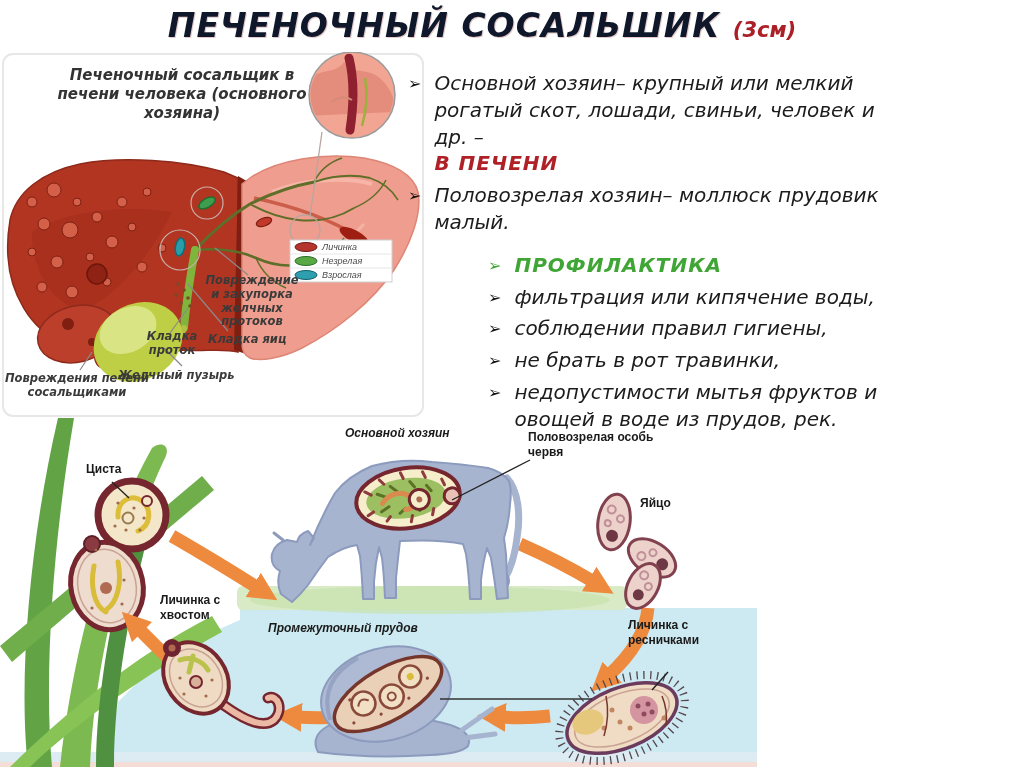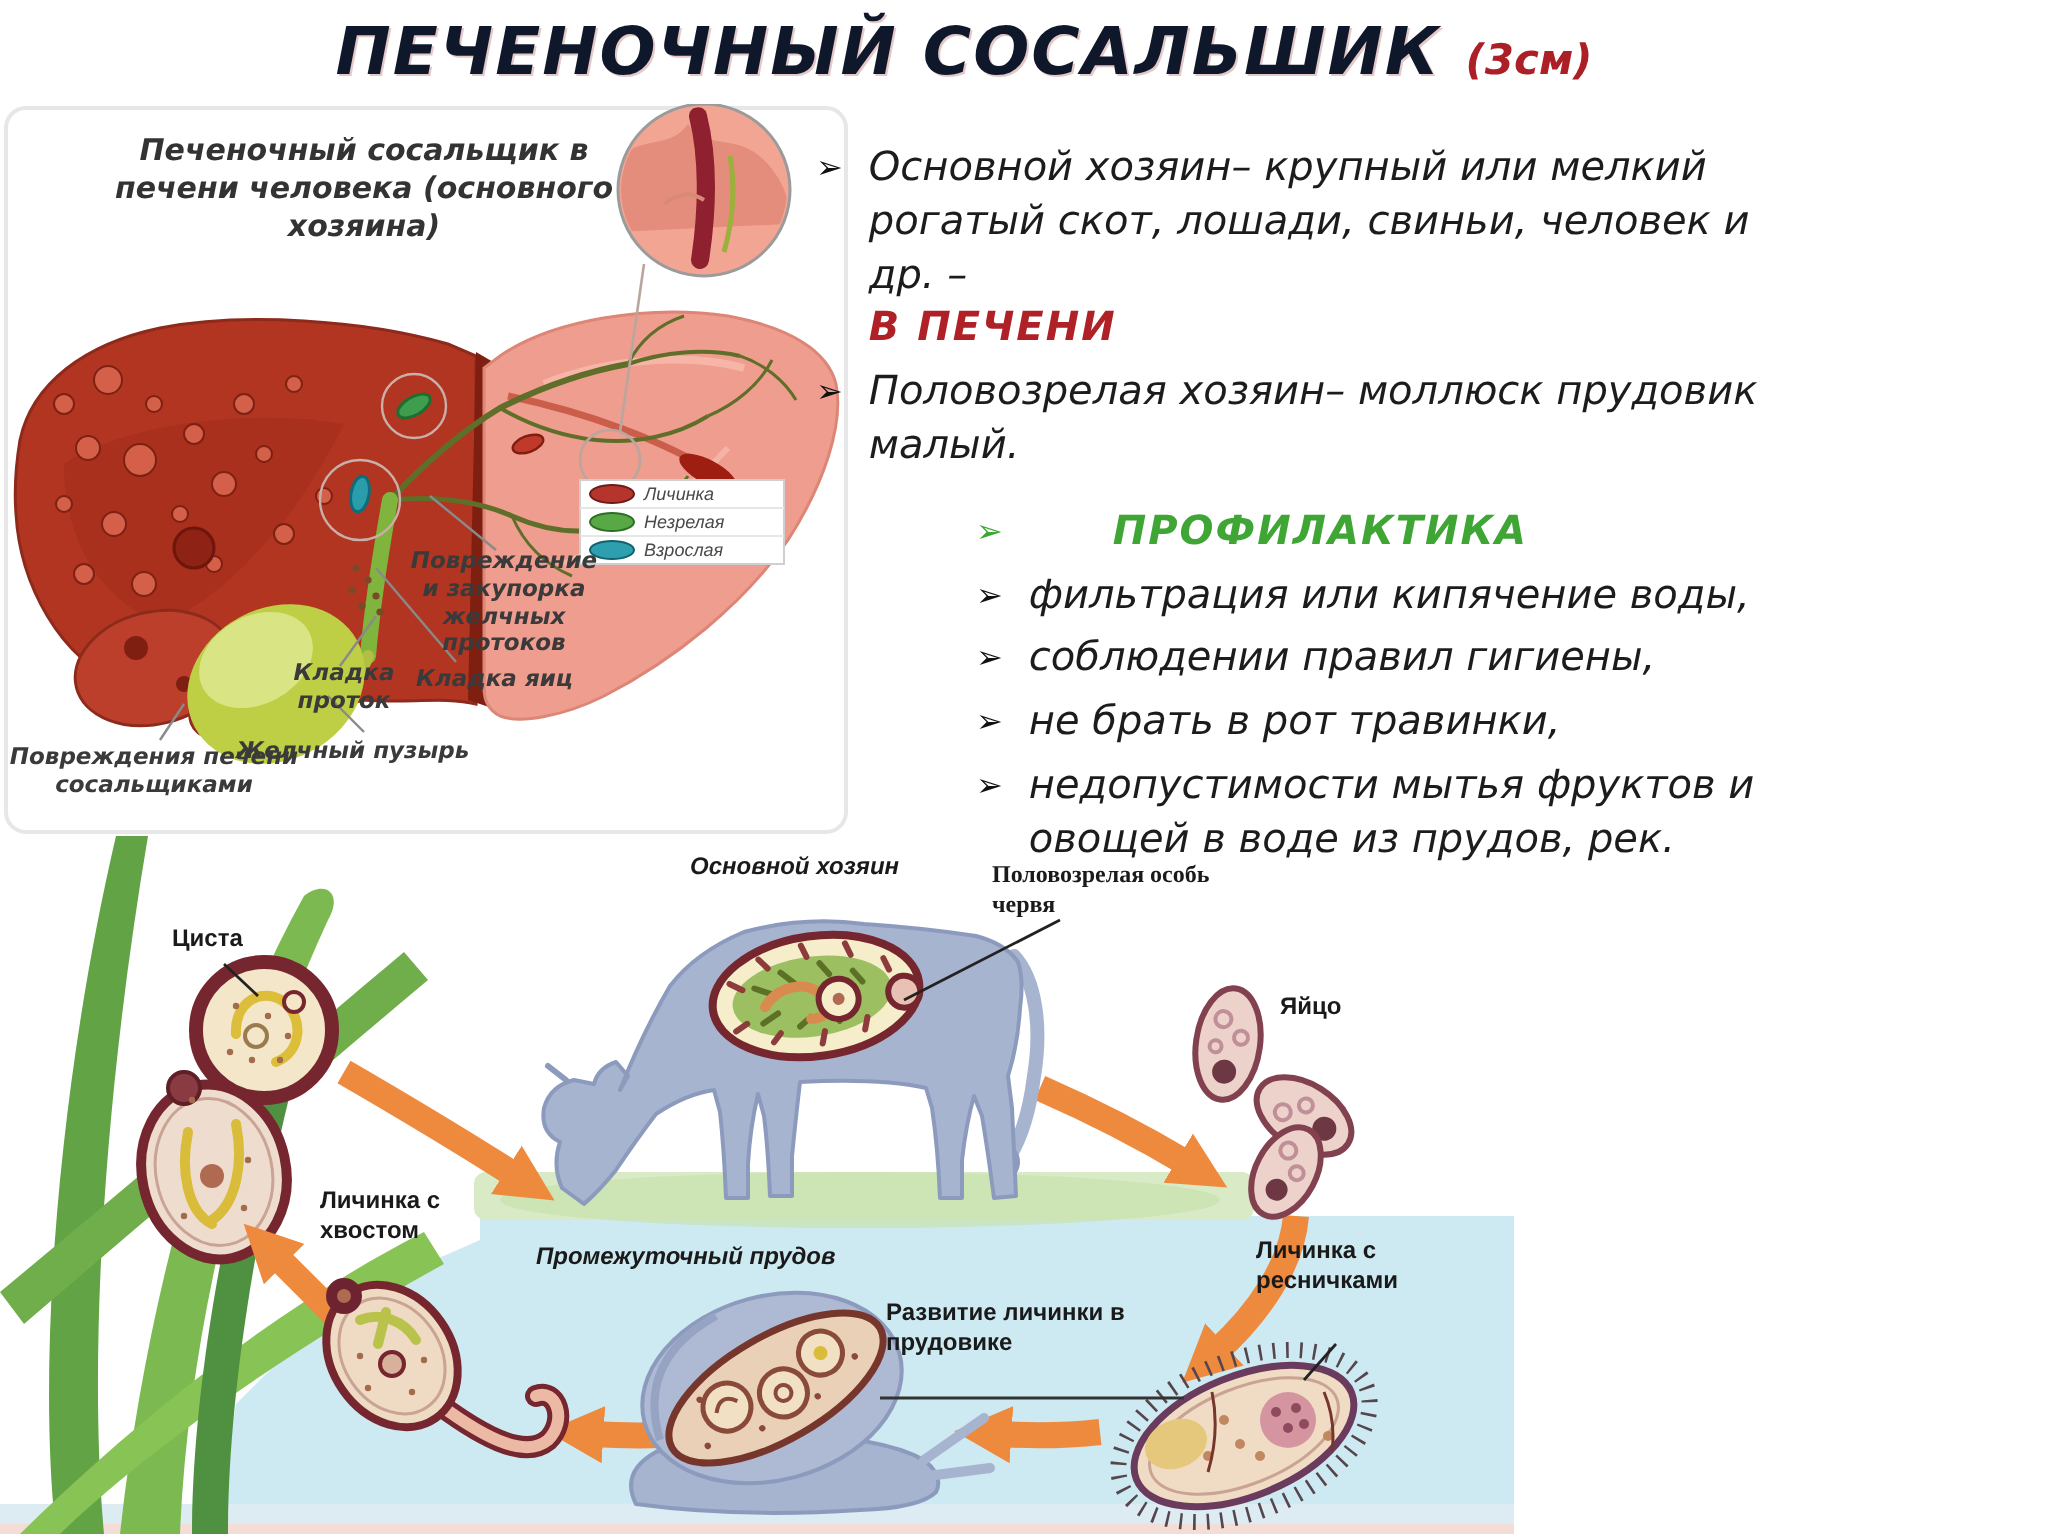--- a/index.html
+++ b/index.html
@@ -21,21 +21,21 @@
   
   .bullets{left:408px;top:70px;width:612px;}
   .b-item{display:flex;gap:13px;margin-bottom:5px;
     font-family:"DejaVu Sans",sans-serif;font-style:italic;
     font-size:20px;line-height:1.34;color:#1c1c1c;}
   .b-arrow{font-style:normal;font-size:16px;line-height:1;padding-top:6px;color:#111;flex:0 0 auto;}
   .b-text{max-width:450px;}
   .hl-red{display:block;color:#b02127;font-weight:700;letter-spacing:1px;}
   .prevention{margin-left:80px;margin-top:16px;}
   .prevention .b-text{max-width:380px;}
-  .hl-green{color:#3fa535;font-weight:700;letter-spacing:1px;margin-left:42px;}
+  .hl-green{color:#3fa535;font-weight:700;letter-spacing:1px;}
   .prevention .b-arrow.green{color:#3fa535;}
   
   .liver-panel{left:2px;top:52px;width:428px;height:370px;}
   .liver-panel svg{position:absolute;left:0;top:0;}
   .hand{
     position:absolute;font-family:"DejaVu Sans",sans-serif;font-style:italic;
     color:#3a3a3a;font-weight:600;
   }
   .liver-caption{left:45px;top:14px;width:270px;text-align:center;font-size:15px;line-height:1.25;color:#333;}
   .lbl-damage{left:202px;top:222px;width:96px;text-align:center;font-size:11.5px;line-height:1.2;}
@@ -45,21 +45,21 @@
   .lbl-liverdam{left:0px;top:320px;width:150px;text-align:center;font-size:11.5px;line-height:1.2;}
   
   .cycle-panel{left:0;top:418px;width:775px;height:349px;}
   .cycle-panel svg{position:absolute;left:0;top:0;}
   .cyc{
     position:absolute;font-family:"Liberation Sans","DejaVu Sans",sans-serif;
     color:#1a1a1a;font-size:12px;line-height:1.25;font-weight:600;
   }
   .ital{font-style:italic;font-weight:700;}
   .lc-mainhost{left:345px;top:8px;}
-  .lc-adultworm{left:496px;top:12px;width:140px;font-family:Liberation Serif, serif;}
+  .lc-adultworm{left:528px;top:12px;width:140px;}
   .lc-egg{left:640px;top:78px;}
   .lc-cyst{left:86px;top:44px;}
   .lc-tailed{left:160px;top:175px;width:86px;}
   .lc-inter{left:268px;top:203px;}
   .lc-dev{left:443px;top:231px;width:160px;}
   .lc-cilia{left:628px;top:200px;width:116px;}
 </style>
 </head>
 <body>
 
@@ -427,15 +427,14 @@
       <line x1="668" y1="254" x2="652" y2="272"></line>
     </g>
     <line x1="440" y1="281" x2="592" y2="281" stroke="#333333" stroke-width="1.6"></line>
   </svg>
   <div class="cyc ital lc-mainhost">Основной хозяин</div>
   <div class="cyc lc-adultworm">Половозрелая особь червя</div>
   <div class="cyc lc-egg">Яйцо</div>
   <div class="cyc lc-cyst">Циста</div>
   <div class="cyc lc-tailed">Личинка с хвостом</div>
   <div class="cyc ital lc-inter">Промежуточный прудов</div>
-  <div class="cyc lc-dev">Развитие личинки в прудовике</div>
   <div class="cyc lc-cilia">Личинка с ресничками</div>
 </div>
 
 </body></html>

